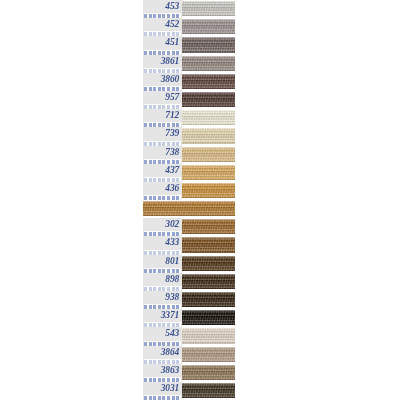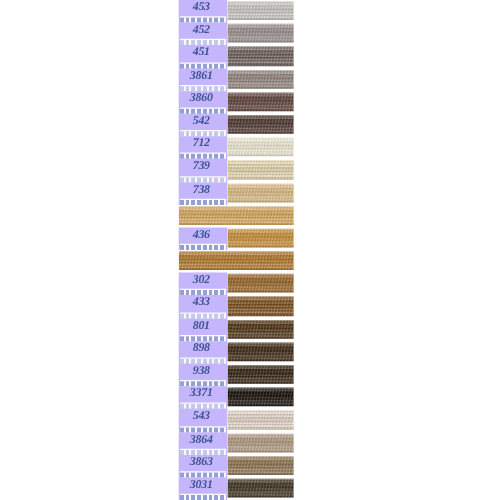--- a/index.html
+++ b/index.html
@@ -38,24 +38,24 @@
     flex-direction: row;
     align-items: stretch;
     min-height: 0;
   }
 
   
   .label-cell {
     position: relative;
     width: 39px;
     flex: 0 0 39px;
-    background: #c4b5fd;
+    background: #e5e5e5;
     display: flex;
     align-items: flex-start;
-    justify-content: center;
+    justify-content: flex-end;
     padding-top: 1px;
     box-sizing: border-box;
   }
 
   .code {
     font-family: "Liberation Serif", serif;
     font-style: italic;
     font-weight: 700;
     font-size: 9.5px;
     line-height: 11px;
@@ -184,21 +184,21 @@
         <div class="label-cell">
           <span class="code">3860</span>
           <div class="checker"></div>
         </div>
         <div class="swatch-cell">
           <div class="swatch" style="background: rgb(94, 66, 57);"></div>
         </div>
       </div>
       <div class="row">
         <div class="label-cell">
-          <span class="code">542</span>
+          <span class="code">957</span>
           <div class="checker light"></div>
         </div>
         <div class="swatch-cell">
           <div class="swatch" style="background: rgb(78, 55, 48);"></div>
         </div>
       </div>
       <div class="row">
         <div class="label-cell">
           <span class="code">712</span>
           <div class="checker"></div>
@@ -219,20 +219,24 @@
       <div class="row">
         <div class="label-cell">
           <span class="code">738</span>
           <div class="checker"></div>
         </div>
         <div class="swatch-cell">
           <div class="swatch" style="background: rgb(220, 188, 130);"></div>
         </div>
       </div>
       <div class="row">
+        <div class="label-cell">
+          <span class="code">437</span>
+          <div class="checker light"></div>
+        </div>
         <div class="swatch-cell">
           <div class="swatch" style="background: rgb(216, 168, 91);"></div>
         </div>
       </div>
       <div class="row">
         <div class="label-cell">
           <span class="code">436</span>
           <div class="checker"></div>
         </div>
         <div class="swatch-cell">

